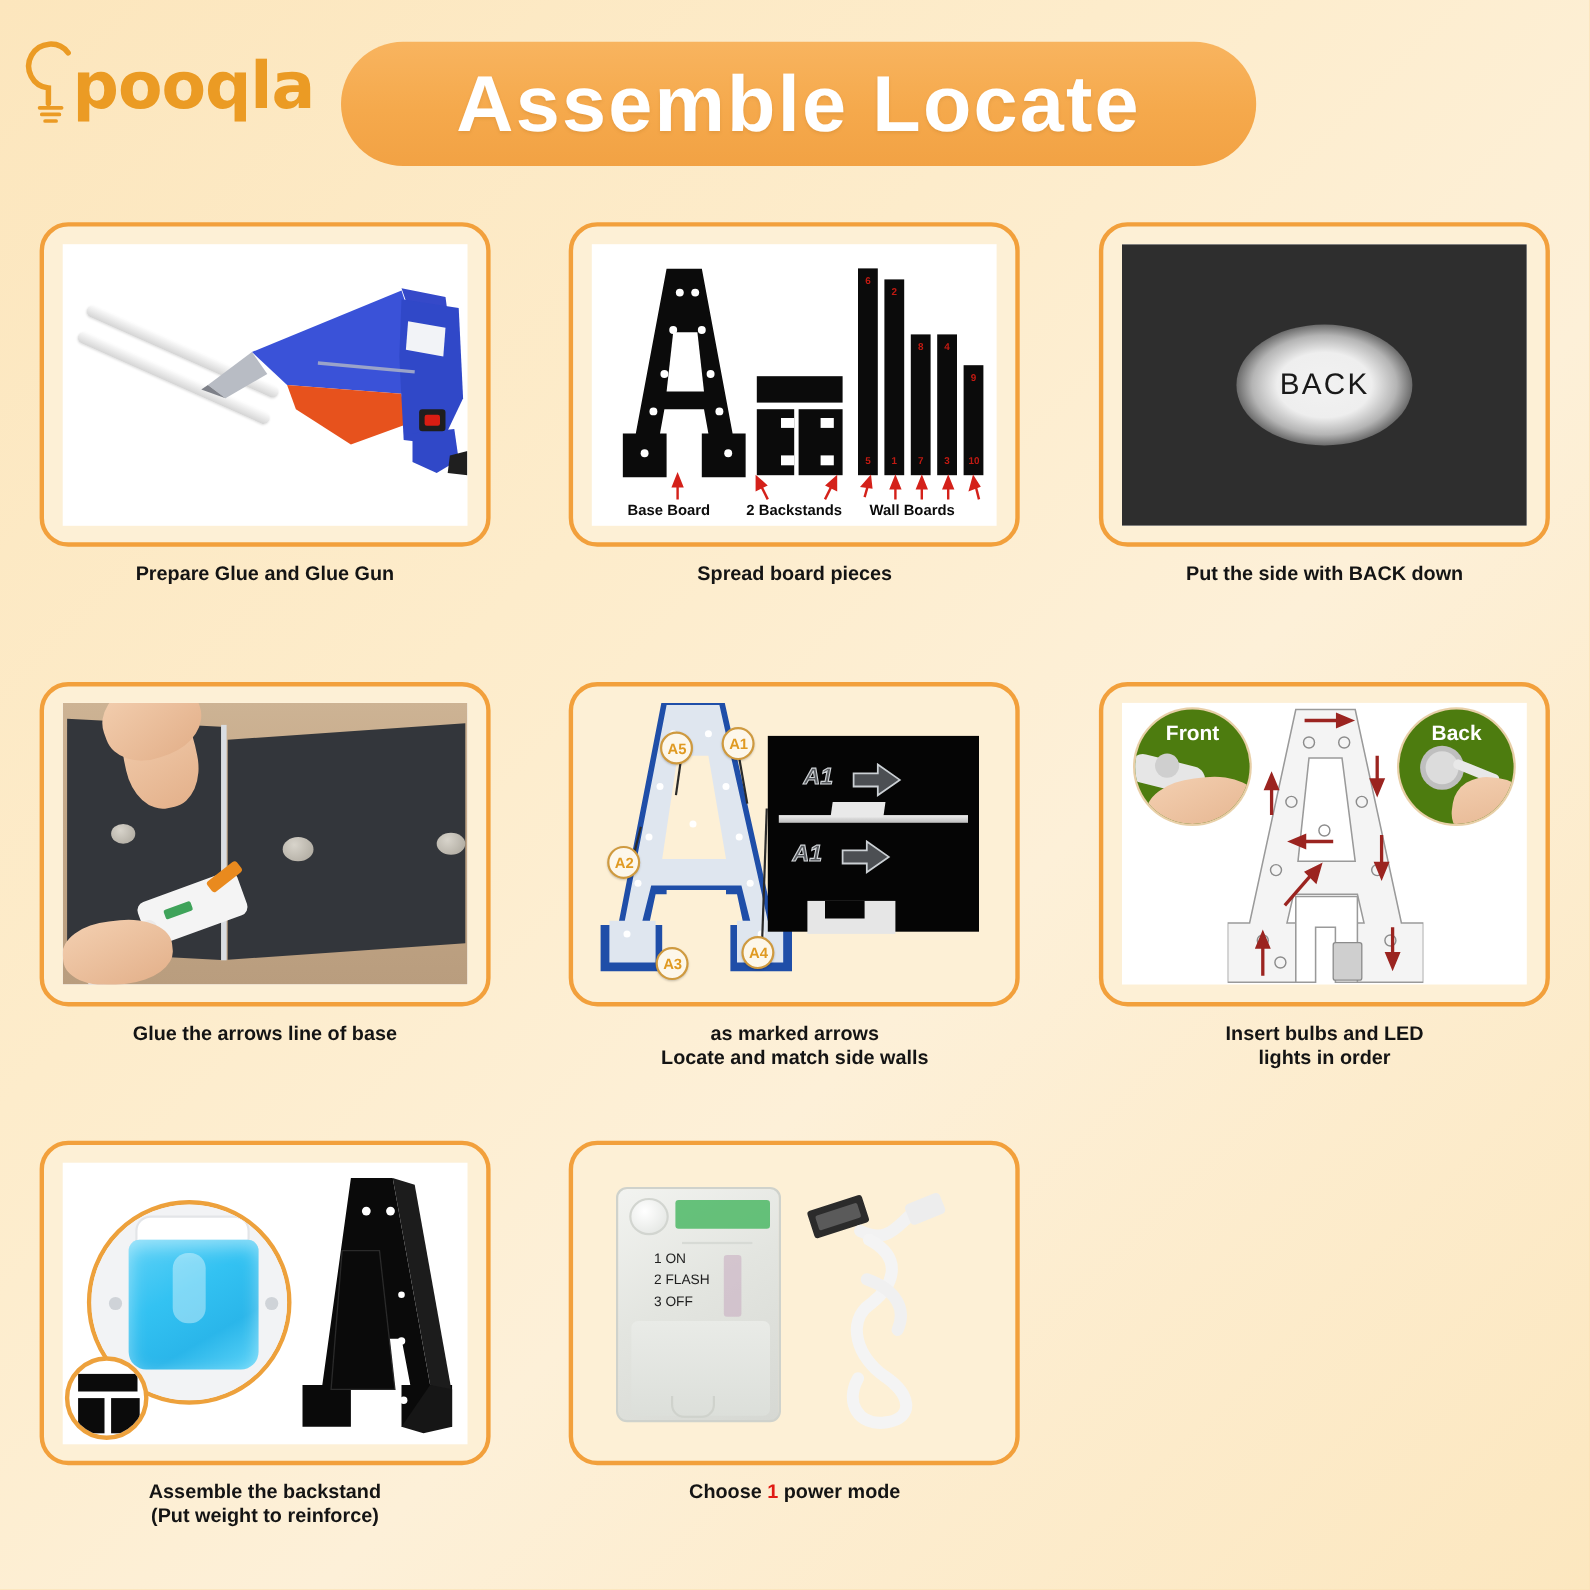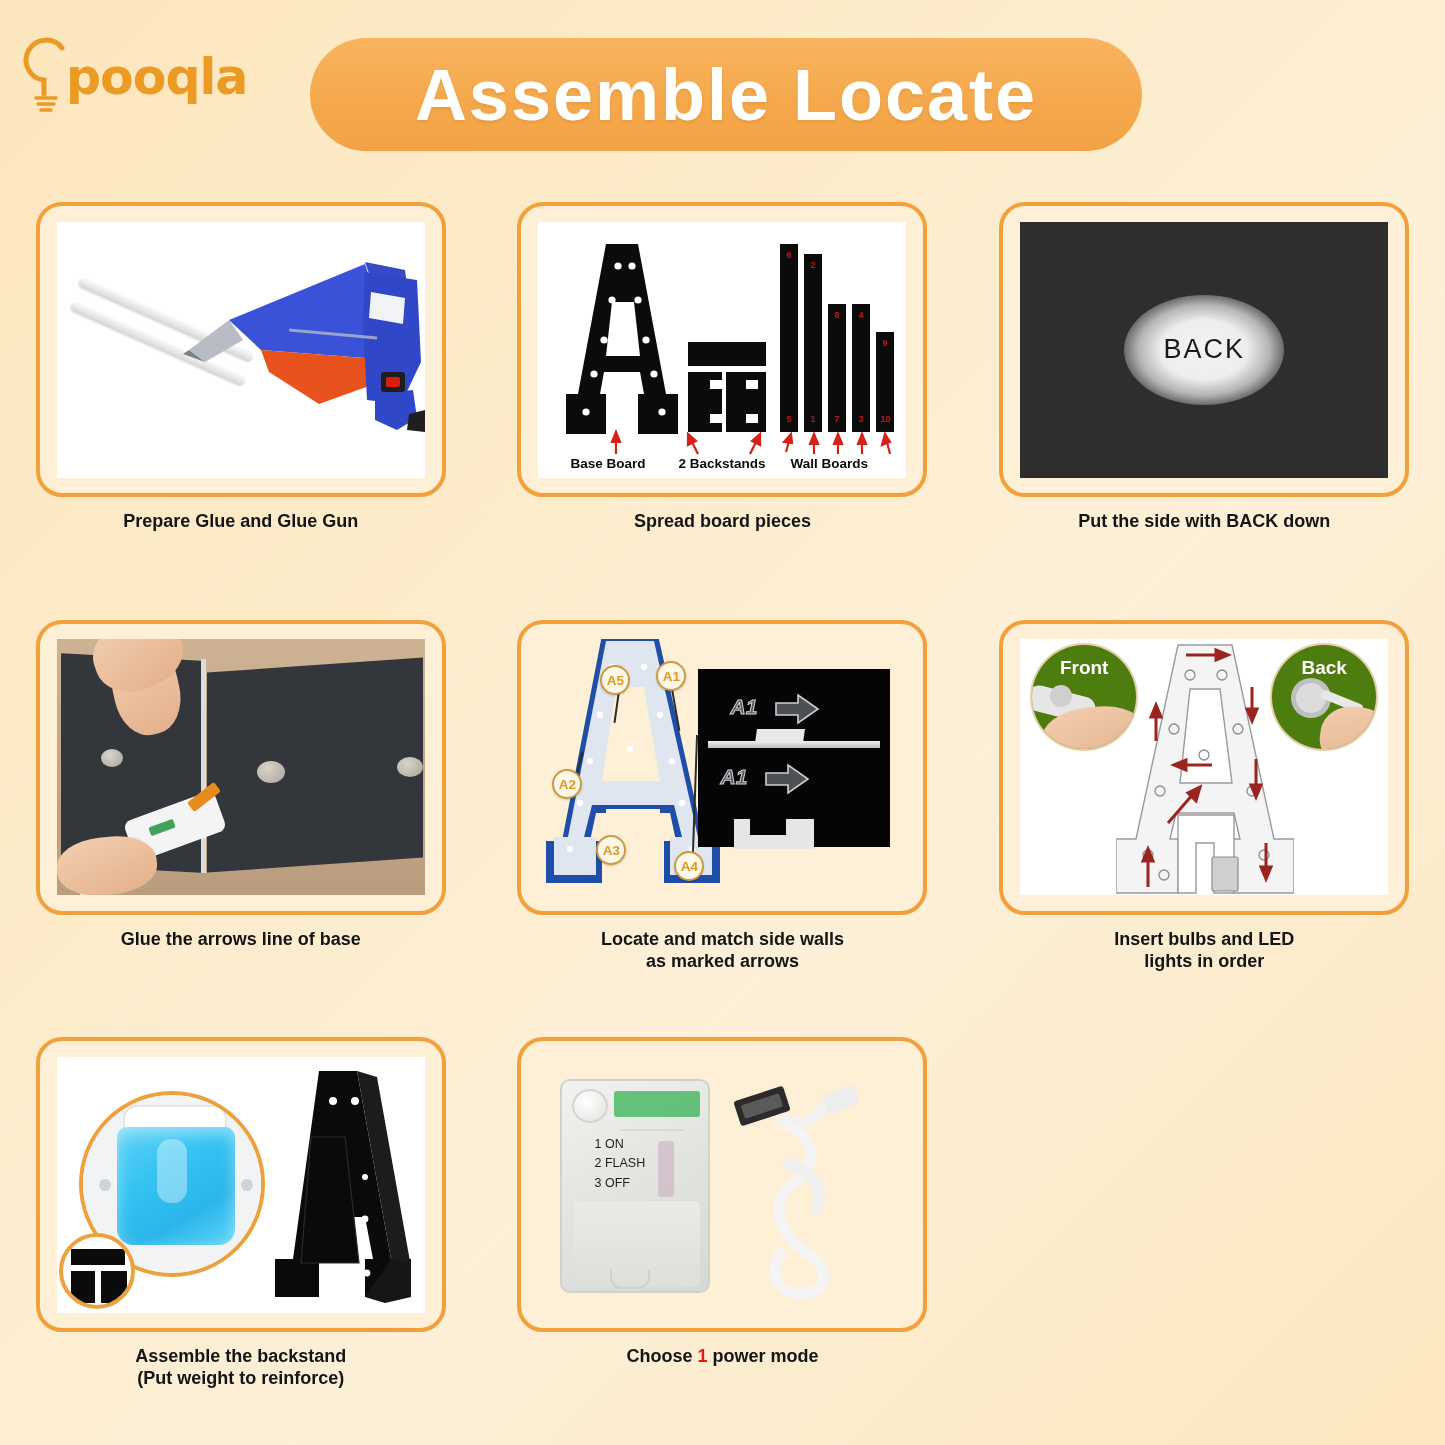--- a/index.html
+++ b/index.html
@@ -28,21 +28,21 @@
 
   #logo {
     position: absolute;
     left: 22px; top: 22px;
     width: 280px; height: 110px;
     display: flex;
     align-items: center;
   }
   #logo-mark { width: 62px; height: 82px; flex: none; }
   #logo-text {
-    font-size: 49px;
+    font-size: 59px;
     font-weight: 700;
     color: #eb9b24;
     letter-spacing: -1px;
     margin-left: -18px;
     font-family: "DejaVu Sans", sans-serif;
   }
 
   #title-banner {
     position: absolute;
     left: 310px; top: 38px;
@@ -442,42 +442,42 @@
           </svg>
 
           <div class="leader" style="left:78px;top:48px;width:1.6px;height:36px;transform:rotate(8deg);"></div>
           <div class="leader" style="left:136px;top:42px;width:1.6px;height:50px;transform:rotate(-10deg);"></div>
           <div class="leader" style="left:40px;top:112px;width:1.6px;height:30px;transform:rotate(14deg);"></div>
           <div class="leader" style="left:156px;top:96px;width:1.6px;height:118px;transform:rotate(2deg);"></div>
 
           <div class="badge" style="left:62px;top:26px;">A5</div>
           <div class="badge" style="left:118px;top:22px;">A1</div>
           <div class="badge" style="left:14px;top:130px;">A2</div>
-          <div class="badge" style="left:58px;top:196px;">A3</div>
+          <div class="badge" style="left:58px;top:222px;">A3</div>
           <div class="badge" style="left:136px;top:212px;">A4</div>
 
           <div style="position:absolute;left:160px;top:30px;width:192px;height:178px;background:#050505;">
             <div style="position:absolute;left:10px;top:72px;width:172px;height:7px;background:linear-gradient(180deg,#efefef,#bdbdbd);"></div>
             <div style="position:absolute;left:58px;top:60px;width:48px;height:14px;background:#e9e9e9;transform:skewX(-8deg);"></div>
             <div style="position:absolute;left:36px;top:150px;width:80px;height:30px;background:#e6e6e6;"></div>
             <div style="position:absolute;left:52px;top:150px;width:36px;height:16px;background:#050505;"></div>
             <div class="a1tag" style="left:32px;top:26px;">A1</div>
             <div class="a1tag" style="left:22px;top:96px;">A1</div>
             <svg style="position:absolute;left:0;top:0;" width="192" height="178">
               <g fill="#4c4f53" stroke="#cbd0d4" stroke-width="1.6">
                 <path d="M78 34 H100 V26 L120 40 L100 54 V46 H78 Z"></path>
                 <path d="M68 104 H90 V96 L110 110 L90 124 V116 H68 Z"></path>
               </g>
             </svg>
           </div>
         </div>
       </div>
       <div class="caption">
+        <div>as marked arrows</div>
         <div>Locate and match side walls</div>
-        <div>as marked arrows</div>
       </div>
     </div>
 
 
     <div class="cell">
       <div class="card">
         <div class="photo">
 
           <svg style="position:absolute;left:96px;top:4px;" width="178" height="252" viewBox="0 0 178 252">
             <path d="M62 2 H116 L158 196 H178 V250 H116 V196 H124 L118 170 H60 L54 196 H62 V250 H0 V196 H20 Z" fill="#f4f4f4" stroke="#9a9a9a" stroke-width="1.4"></path>

